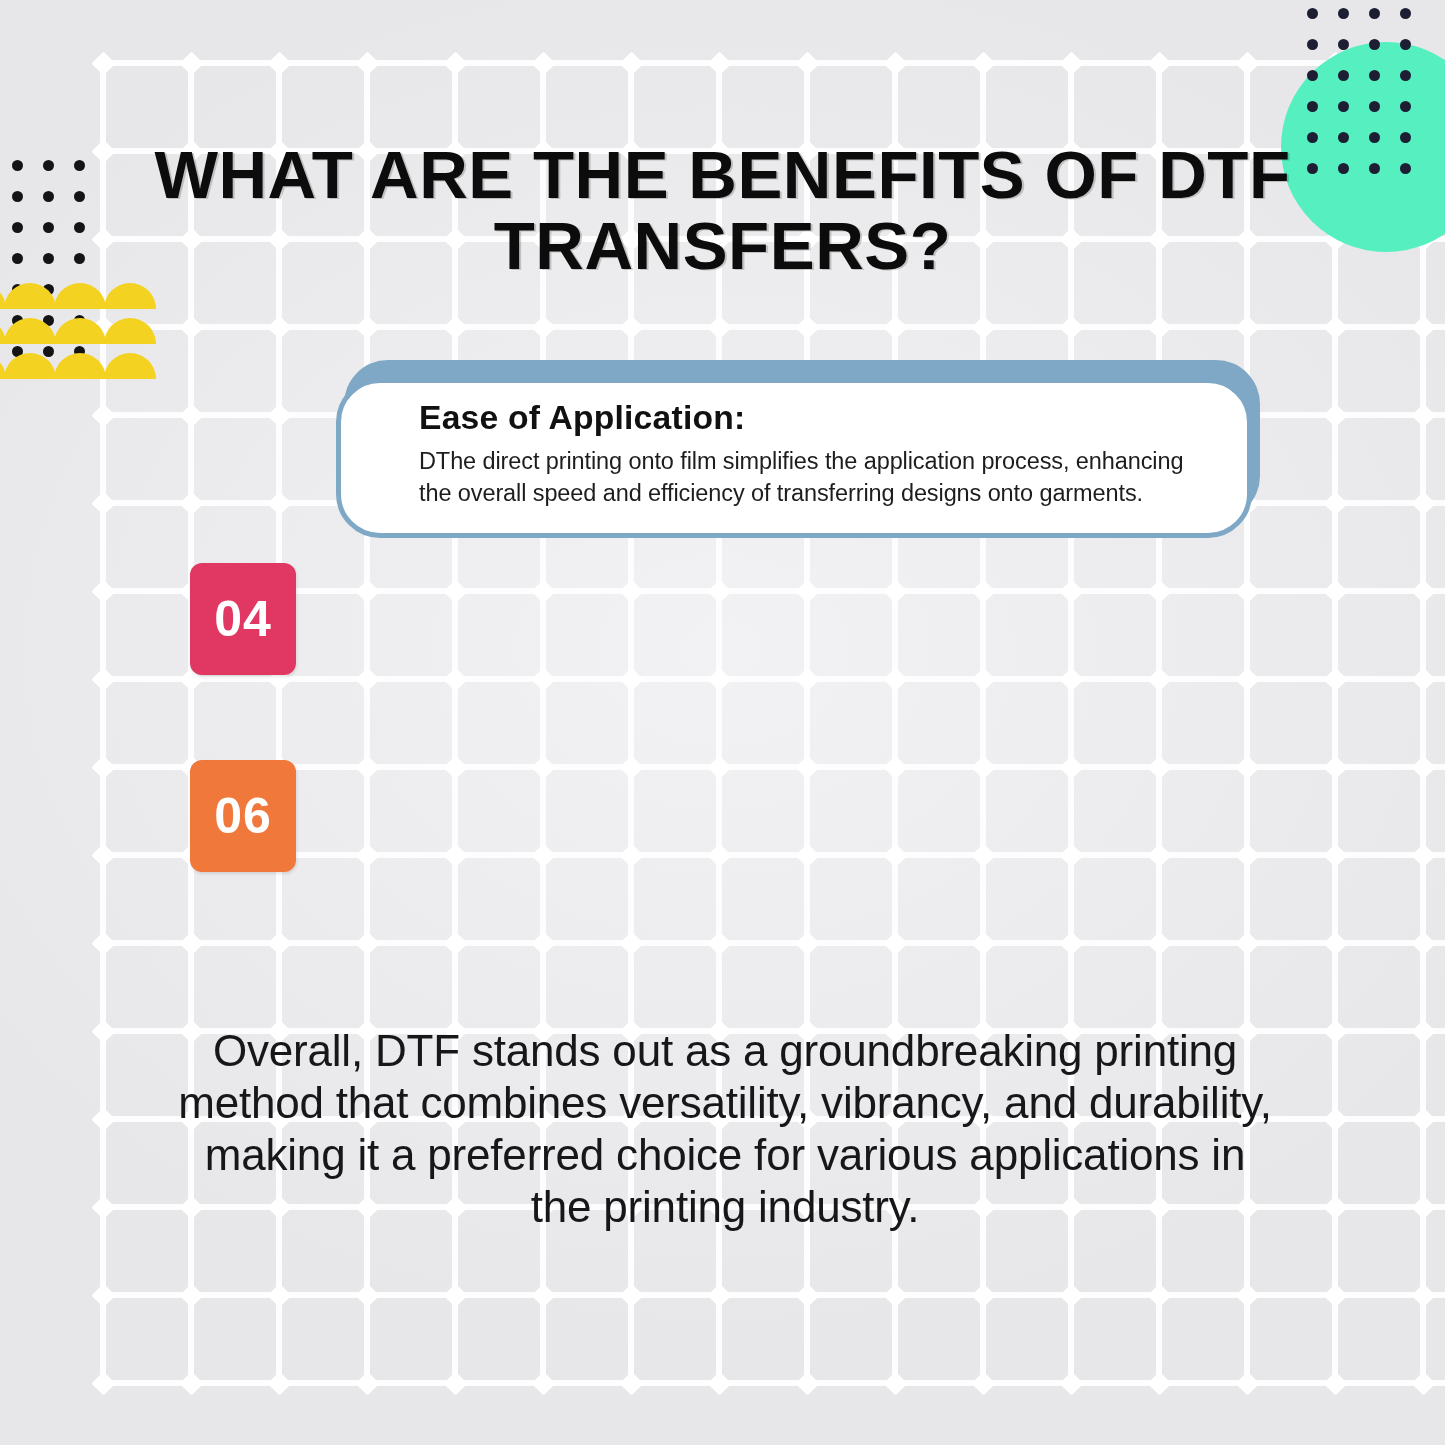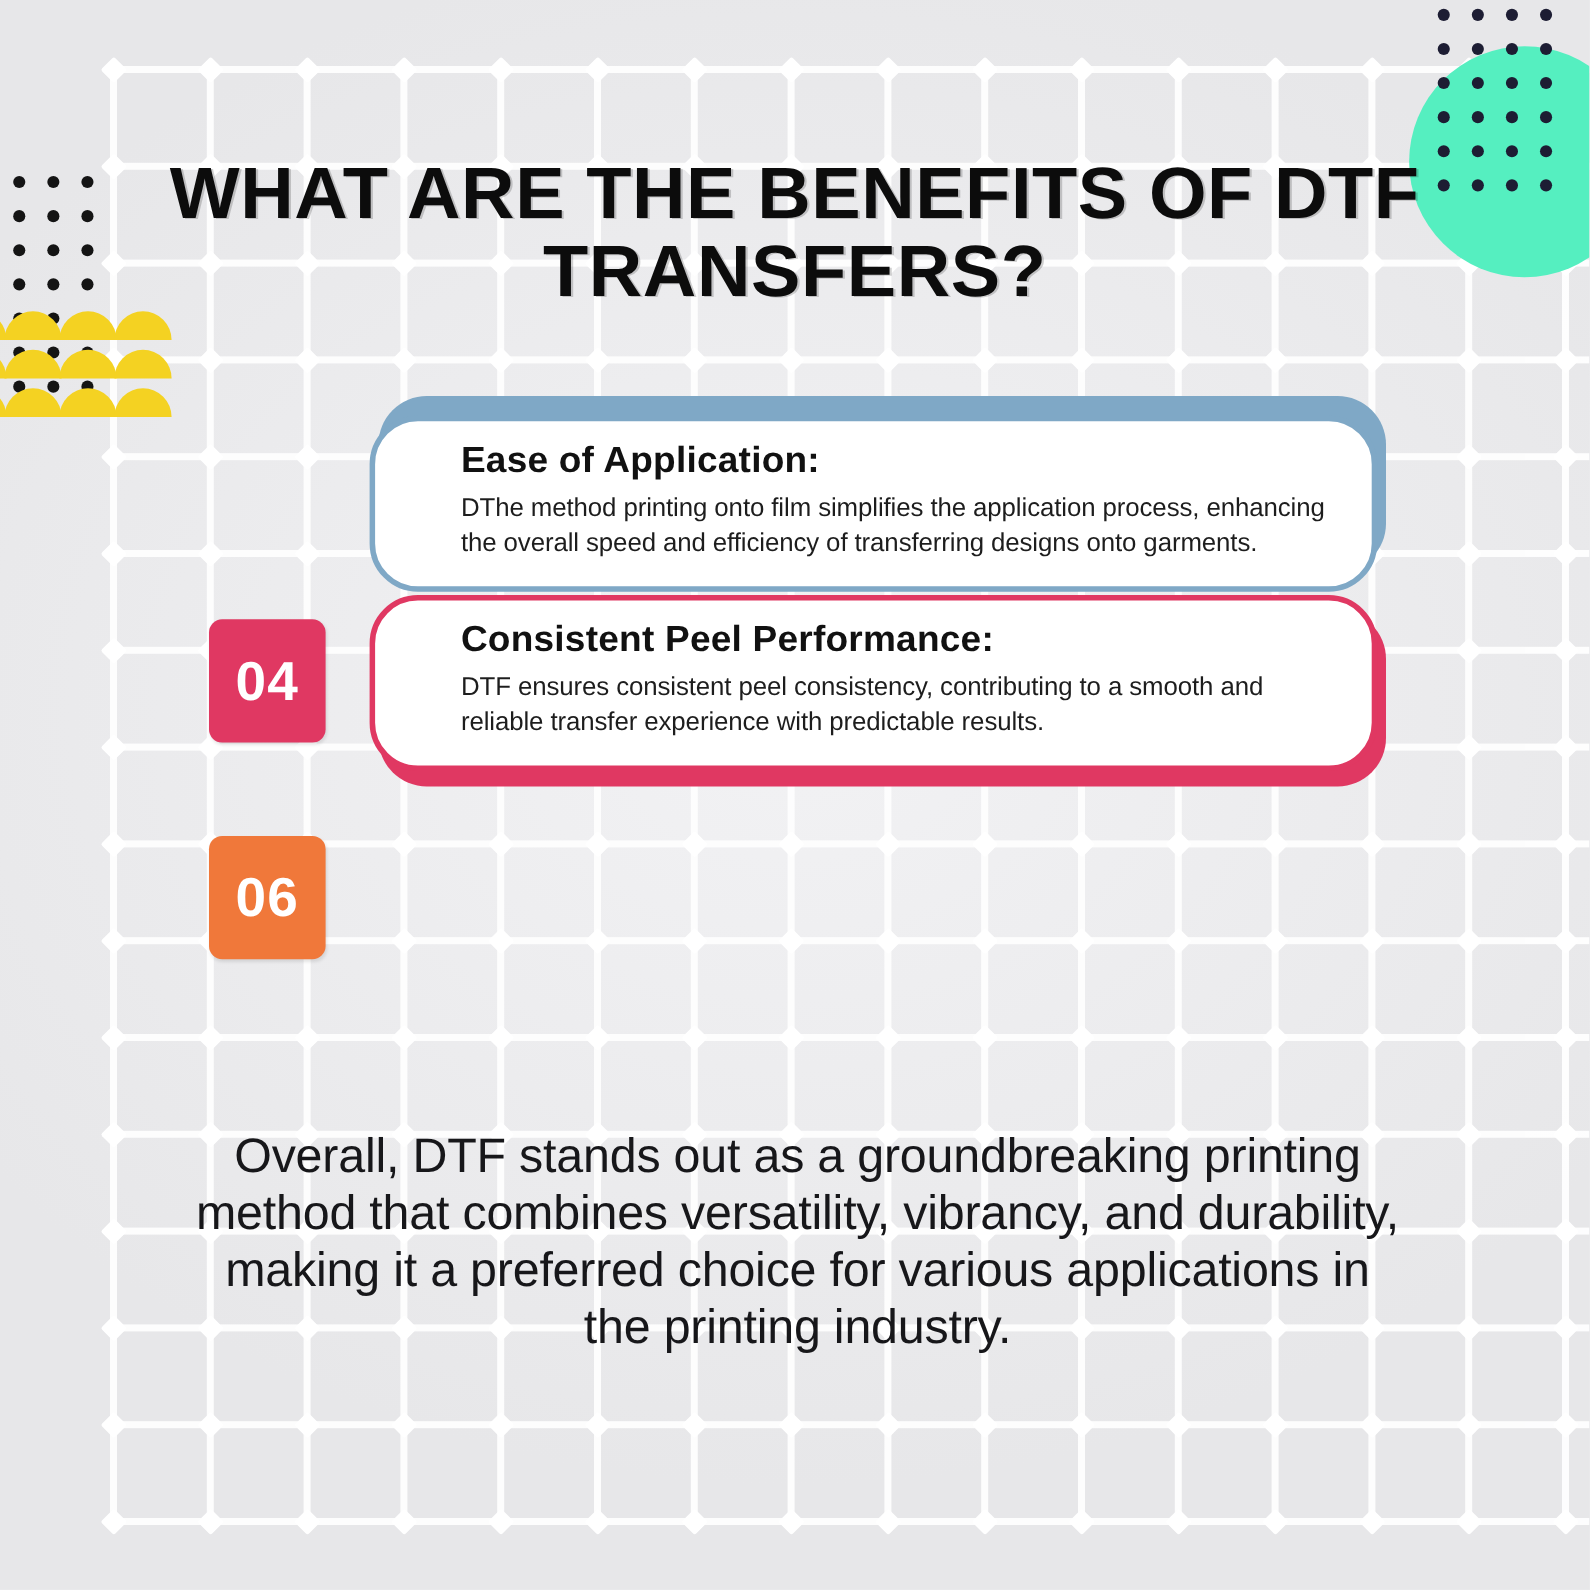--- a/index.html
+++ b/index.html
@@ -558,33 +558,26 @@
     </div>
 
   <h1 class="title">WHAT ARE THE BENEFITS OF DTF TRANSFERS?</h1>
 
   <div class="cards" id="cards">
       <div class="card-row" style="top: 346px;">
         <div class="panel-wrap">
           <div class="panel-shadow" style="background: rgb(127, 168, 198);"></div>
           <div class="panel" style="border-color: rgb(127, 168, 198); margin-top: 32px;">
             <h3>Ease of Application:</h3>
-            <p>DThe method printing onto film simplifies the application process, enhancing the overall speed and efficiency of transferring designs onto garments.</p>
+            <p>DThe direct printing onto film simplifies the application process, enhancing the overall speed and efficiency of transferring designs onto garments.</p>
           </div>
         </div>
       </div>
       <div class="card-row" style="top: 541px;">
         <div class="badge" style="background: rgb(224, 56, 98);">04</div>
-        <div class="panel-wrap">
-          <div class="panel-shadow" style="background: rgb(224, 56, 98);"></div>
-          <div class="panel" style="border-color: rgb(224, 56, 98);">
-            <h3>Consistent Peel Performance:</h3>
-            <p>DTF ensures consistent peel consistency, contributing to a smooth and reliable transfer experience with predictable results.</p>
-          </div>
-        </div>
       </div>
       <div class="card-row" style="top: 738px;">
         <div class="badge" style="background: rgb(240, 120, 58);">06</div>
       </div>
     </div>
 
   <p class="outro">Overall, DTF stands out as a groundbreaking printing method that combines versatility, vibrancy, and durability, making it a preferred choice for various applications in the printing industry.</p>
 
 </div>
 

